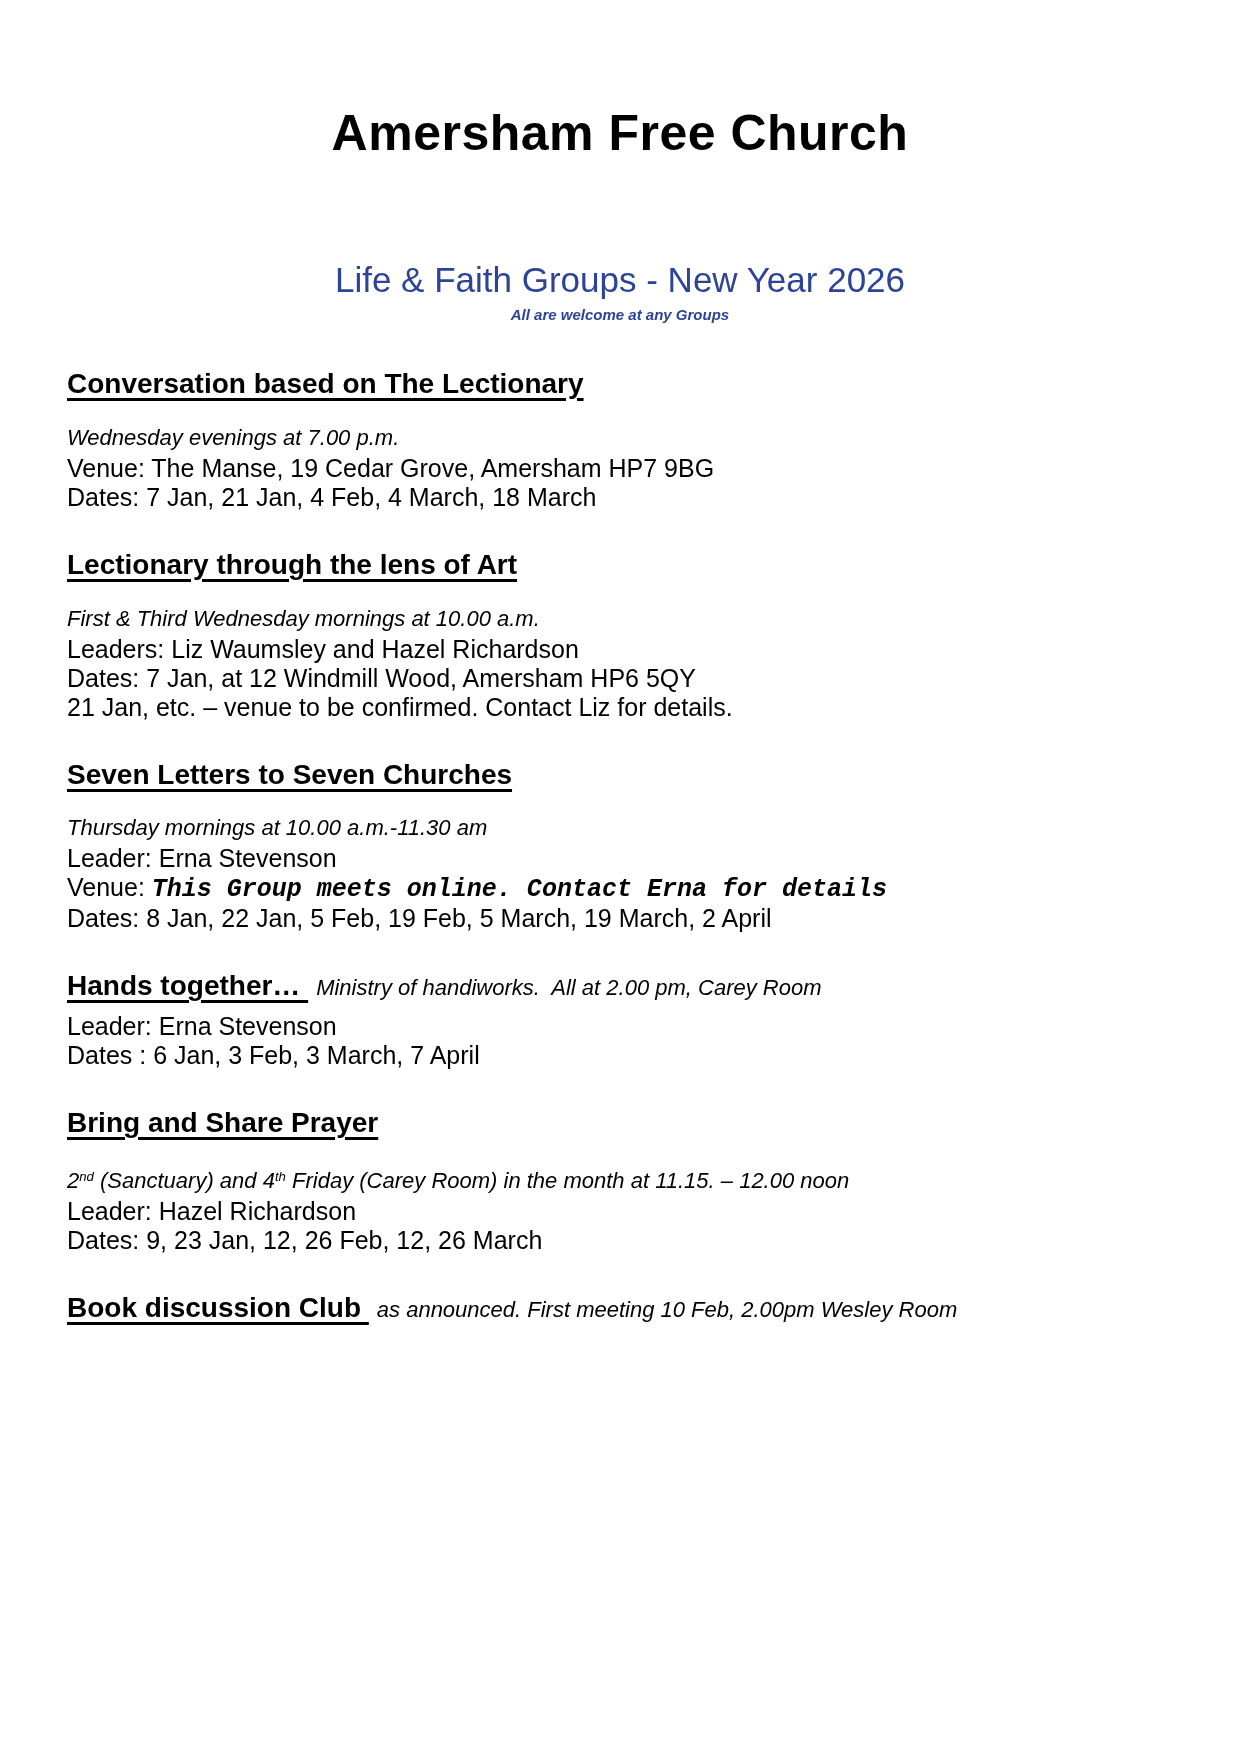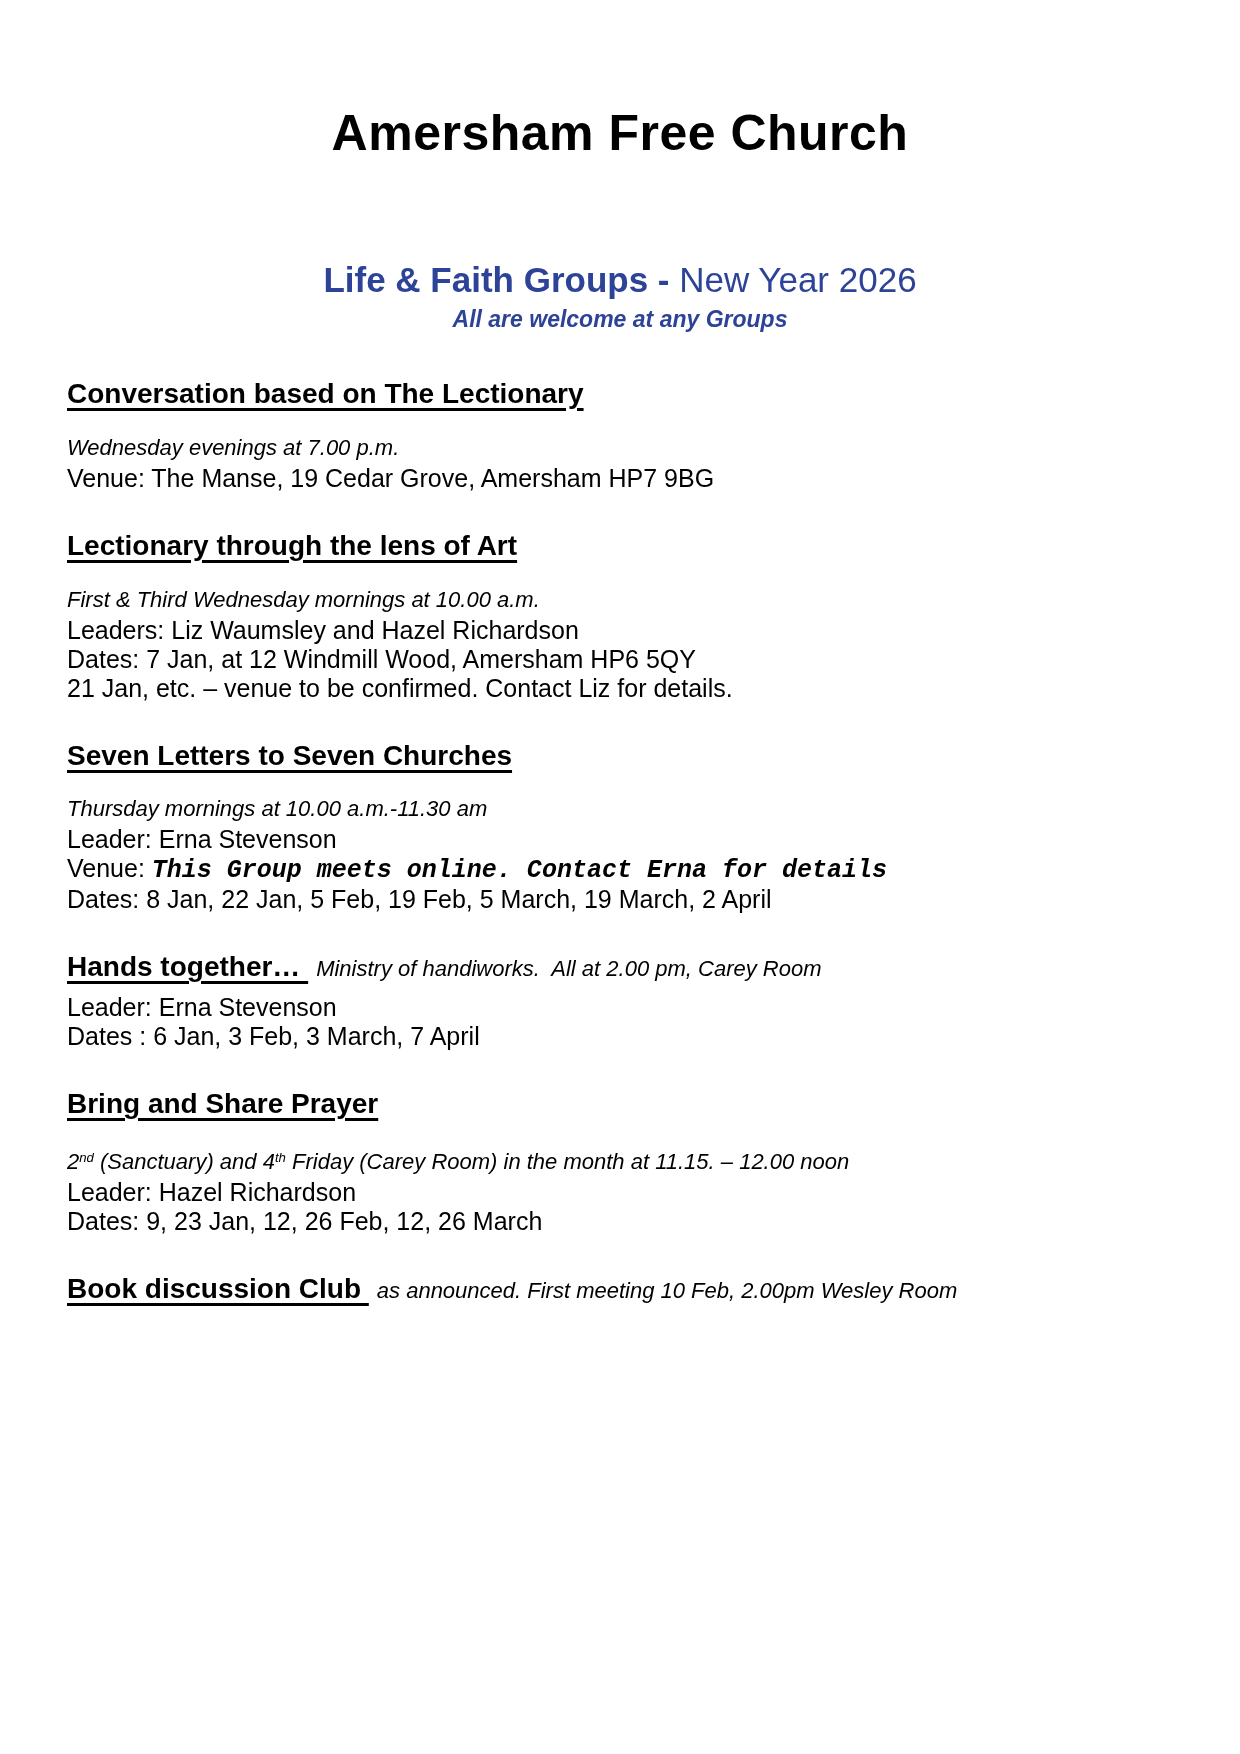--- a/index.html
+++ b/index.html
@@ -18,25 +18,25 @@
     font-size: 50px;
     font-weight: bold;
     letter-spacing: 0.5px;
   }
   .subtitle {
     margin-top: 98px;
     text-align: center;
     font-size: 35px;
     color: var(--accent);
   }
-  .subtitle .bold { font-weight: bold; }
+  .subtitle .bold { font-weight: normal; }
   .tagline {
     margin-top: 6px;
     text-align: center;
-    font-size: 23px;
+    font-size: 15px;
     font-weight: bold;
     font-style: italic;
     color: var(--accent);
   }
 
   .sections { margin-top: 46px; }
   .section { margin-bottom: 38px; }
   .section-heading {
     font-size: 28px;
     font-weight: bold;
@@ -80,20 +80,21 @@
 
   <div class="subtitle"><span class="bold">Life &amp; Faith Groups - </span><span>New Year 2026</span></div>
 
   <div class="tagline">All are welcome at any Groups</div>
 
   <div class="sections">
       <div class="section">
         <h2 class="section-heading"><span class="heading-text">Conversation based on The Lectionary</span></h2>
         <div class="line italic"><span class="run">Wednesday evenings at 7.00 p.m.</span></div>
         <div class="line normal"><span class="run">Venue: The Manse, 19 Cedar Grove, Amersham HP7 9BG</span></div>
+        <div class="line normal"><span class="run">Dates: 7 Jan, 21 Jan, 4 Feb, 4 March, 18 March</span></div>
       </div>
       <div class="section">
         <h2 class="section-heading"><span class="heading-text">Lectionary through the lens of Art</span></h2>
         <div class="line italic"><span class="run">First &amp; Third Wednesday mornings at 10.00 a.m.</span></div>
         <div class="line normal"><span class="run">Leaders: Liz Waumsley and Hazel Richardson</span></div>
         <div class="line normal"><span class="run">Dates: 7 Jan, at 12 Windmill Wood, Amersham HP6 5QY</span></div>
         <div class="line normal"><span class="run">21 Jan, etc. – venue to be confirmed. Contact Liz for details.</span></div>
       </div>
       <div class="section">
         <h2 class="section-heading"><span class="heading-text">Seven Letters to Seven Churches</span></h2>

